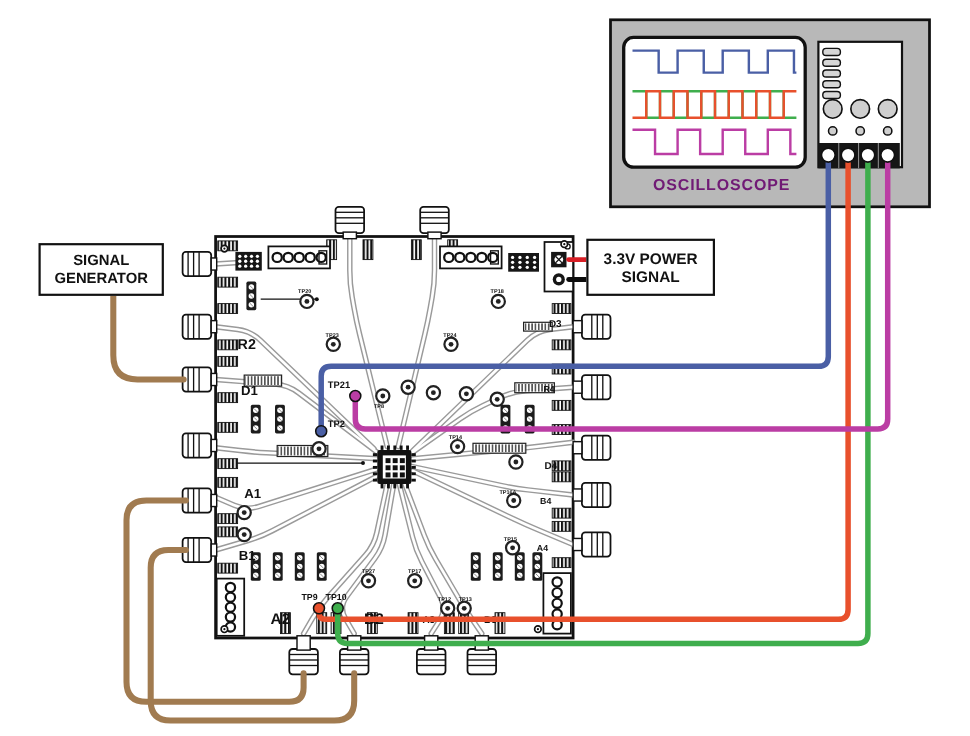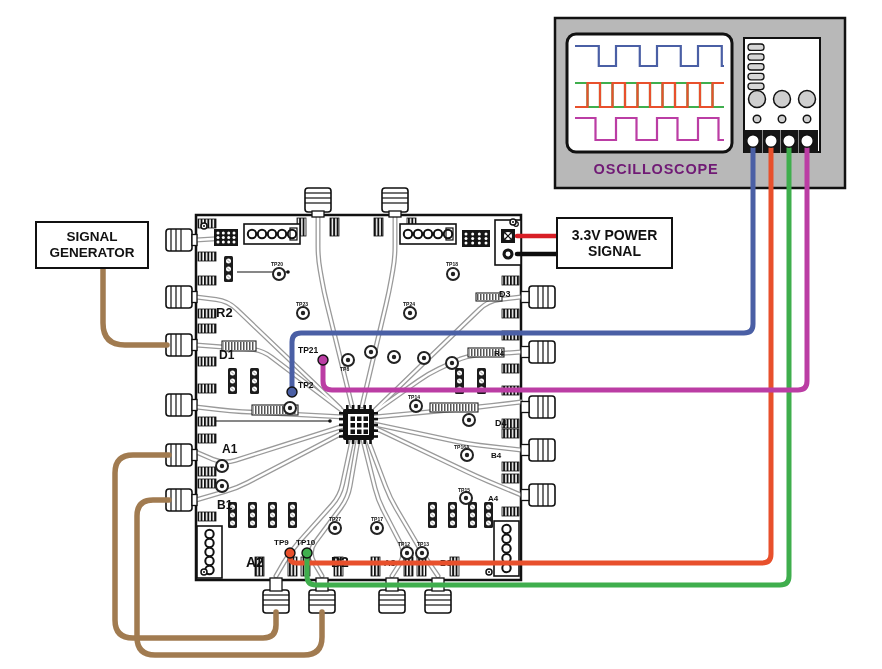--- a/index.html
+++ b/index.html
@@ -3,21 +3,21 @@
 <meta charset="utf-8">
 <style>
   html,body{margin:0;padding:0;background:#fff;}
   .stage{position:relative;width:882px;height:669px;background:#fff;overflow:hidden;
          font-family:"Liberation Sans",sans-serif;}
   #art{position:absolute;left:0;top:0;z-index:1;}
   .box{position:absolute;z-index:2;background:#fff;border:2.5px solid #111;
        display:flex;flex-direction:column;align-items:center;justify-content:center;
        font-weight:bold;color:#111;text-align:center;}
   .sig{left:35px;top:221px;width:110px;height:44px;font-size:13.5px;line-height:1.15;}
-  .psu{left:556px;top:217px;width:113px;height:48px;font-size:14px;line-height:1.15;}
+  .psu{left:533px;top:217px;width:113px;height:48px;font-size:14px;line-height:1.15;}
   .scope-label{position:absolute;z-index:2;left:536px;top:161px;width:240px;
        text-align:center;font-size:14.5px;font-weight:bold;letter-spacing:0.8px;color:#701a75;}
 </style>
 </head>
 <body>
 
 <div class="stage">
   <svg id="art" width="882" height="669" viewBox="0 0 882 669">
       <defs>
         <pattern id="hatchP" width="3" height="3" patternUnits="userSpaceOnUse">

